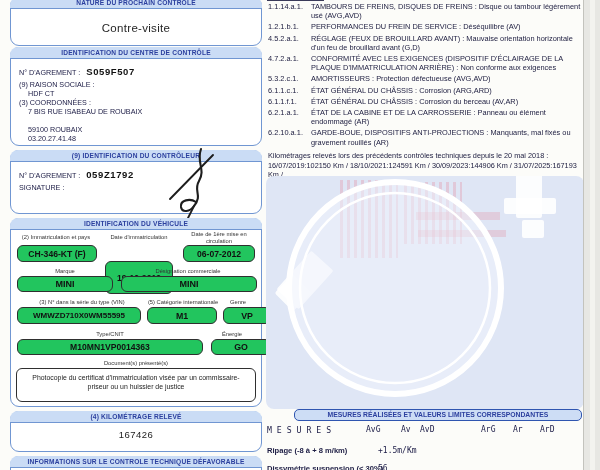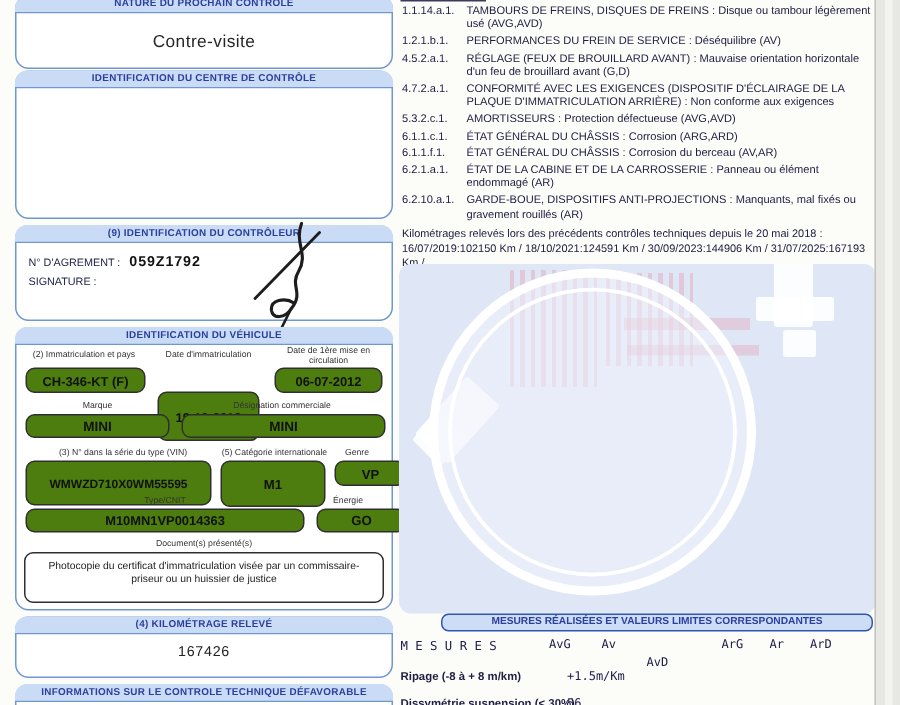--- a/index.html
+++ b/index.html
@@ -26,21 +26,21 @@
   .agrement-line{margin-top:3px;font-size:7.2px;}
   .agrement-line .val{font-size:9.5px;font-weight:bold;color:#111;margin-left:6px;letter-spacing:.6px;}
   .indent{margin-left:9px;}
   .gap-s{margin-top:3px;}
   .gap-m{margin-top:9px;}
 
   .sig-svg{position:absolute;top:-4px;left:150px;width:62px;height:72px;}
 
   
   .vfield-label{position:absolute;font-size:5.8px;color:#333;text-align:center;line-height:1.15;}
-  .vbox{position:absolute;border:1.3px solid #2f2f2f;border-radius:6px;background:#4d7c0f;
+  .vbox{position:absolute;border:1.3px solid #2f2f2f;border-radius:6px;background:#22c55e;
         display:flex;align-items:center;justify-content:center;font-weight:600;color:#111;box-sizing:border-box;}
   .docs-box{position:absolute;border:1.3px solid #2f2f2f;border-radius:6px;background:#fff;
         font-size:6.9px;color:#222;text-align:center;padding:4px 6px;box-sizing:border-box;line-height:1.35;}
   .km-value{margin-top:6px;text-align:center;font-size:9.5px;color:#222;letter-spacing:.5px;}
 
   
   .cut-underline{position:absolute;left:267px;top:0;width:57px;height:1px;background:#3a3a5a;}
   .defects{position:absolute;left:268px;top:2px;width:313px;}
   .defect-row{display:flex;font-size:7.4px;line-height:1.26;margin-bottom:1.8px;color:#1b1b3e;}
   .defect-code{flex:0 0 43px;}
@@ -72,20 +72,29 @@
 
 <div class="page">
 
   <div class="box" style="top:-3px;height:49px;">
     <div class="box-header">NATURE DU PROCHAIN CONTROLE</div>
     <div class="nature-value">Contre-visite</div>
   </div>
 
   <div class="box" style="top:47px;height:99px;">
     <div class="box-header">IDENTIFICATION DU CENTRE DE CONTRÔLE</div>
+    <div class="pad">
+      <div class="agrement-line"><span class="lbl">N° D'AGREMENT :</span><span class="val">S059F507</span></div>
+      <div class="lbl gap-s">(9) RAISON SOCIALE :</div>
+      <div class="lbl indent">HDF CT</div>
+      <div class="lbl">(3) COORDONNÉES :</div>
+      <div class="lbl indent">7 BIS RUE ISABEAU DE ROUBAIX</div>
+      <div class="lbl indent gap-m">59100 ROUBAIX</div>
+      <div class="lbl indent">03.20.27.41.48</div>
+    </div>
   </div>
 
   <div class="box" style="top:150px;height:64px;">
     <div class="box-header">(9) IDENTIFICATION DU CONTRÔLEUR</div>
     <div class="pad">
       <div class="agrement-line" style=""><span class="lbl">N° D'AGREMENT :</span><span class="val">059Z1792</span></div>
       <div class="lbl gap-s">SIGNATURE :</div>
     </div>
     <svg class="sig-svg" viewBox="0 0 62 72">
       <path d="M40 2 C35 16 45 22 38 34 C32 44 42 48 33 59 C29 65 21 66 20 60 C19 53 29 51 35 55" fill="none" stroke="#1d1d1d" stroke-width="2.1" stroke-linecap="round"></path>
@@ -106,22 +115,22 @@
     <div class="vbox" style="left:172px;top:26px;width:72px;height:17px;font-size:8.6px;">06-07-2012</div>
 
     <div class="vfield-label" style="left:6px;top:49px;width:96px;">Marque</div>
     <div class="vfield-label" style="left:108px;top:49px;width:138px;">Désignation commerciale</div>
     <div class="vbox" style="left:6px;top:57px;width:96px;height:16px;font-size:9px;">MINI</div>
     <div class="vbox" style="left:110px;top:57px;width:136px;height:16px;font-size:9px;">MINI</div>
 
     <div class="vfield-label" style="left:4px;top:80px;width:134px;">(3) N° dans la série du type (VIN)</div>
     <div class="vfield-label" style="left:136px;top:80px;width:72px;">(5) Catégorie internationale</div>
     <div class="vfield-label" style="left:210px;top:80px;width:34px;">Genre</div>
-    <div class="vbox" style="left:6px;top:88px;width:124px;height:30px;font-size:8px;font-weight:700;">WMWZD710X0WM55595</div>
-    <div class="vbox" style="left:136px;top:88px;width:70px;height:31px;font-size:8.8px;">M1</div>
+    <div class="vbox" style="left:6px;top:88px;width:124px;height:17px;font-size:8px;font-weight:700;">WMWZD710X0WM55595</div>
+    <div class="vbox" style="left:136px;top:88px;width:70px;height:17px;font-size:8.8px;">M1</div>
     <div class="vbox" style="left:212px;top:88px;width:48px;height:17px;font-size:8.8px;">VP</div>
 
     <div class="vfield-label" style="left:6px;top:112px;width:186px;">Type/CNIT</div>
     <div class="vfield-label" style="left:198px;top:112px;width:46px;">Énergie</div>
     <div class="vbox" style="left:6px;top:120px;width:186px;height:16px;font-size:8.6px;">M10MN1VP0014363</div>
     <div class="vbox" style="left:200px;top:120px;width:60px;height:16px;font-size:8.8px;">GO</div>
 
     <div class="vfield-label" style="left:6px;top:141px;width:238px;">Document(s) présenté(s)</div>
     <div class="docs-box" style="left:5px;top:149px;width:240px;height:34px;">Photocopie du certificat d'immatriculation visée par un commissaire-priseur ou un huissier de justice</div>
   </div>
@@ -192,21 +201,21 @@
       <circle cx="129" cy="112" r="106" fill="rgba(238,242,251,0.55)" stroke="#ffffff" stroke-width="6"></circle>
       <circle cx="129" cy="112" r="95" fill="none" stroke="#ffffff" stroke-width="2.5"></circle>
     </svg>
   </div>
 
   <div class="mesures-strip">MESURES RÉALISÉES ET VALEURS LIMITES CORRESPONDANTES</div>
 
   <div class="m-abs mono m-title">M E S U R E S</div>
   <div class="m-abs mono m-col" style="left:366px;">AvG</div>
   <div class="m-abs mono m-col" style="left:401px;">Av</div>
-  <div class="m-abs mono m-col" style="left:431px;margin-top:12px;">AvD</div>
+  <div class="m-abs mono m-col" style="left:420px;">AvD</div>
   <div class="m-abs mono m-col" style="left:481px;">ArG</div>
   <div class="m-abs mono m-col" style="left:513px;">Ar</div>
   <div class="m-abs mono m-col" style="left:540px;">ArD</div>
 
   <div class="m-abs m-label" style="left:267px;top:446px;">Ripage (-8 à + 8 m/km)</div>
   <div class="m-abs mono m-val" style="left:378px;top:446px;">+1.5m/Km</div>
 
   <div class="m-abs m-label" style="left:267px;top:464px;">Dissymétrie suspension (&lt; 30%)</div>
   <div class="m-abs mono m-val" style="left:378px;top:464px;">56</div>
 

